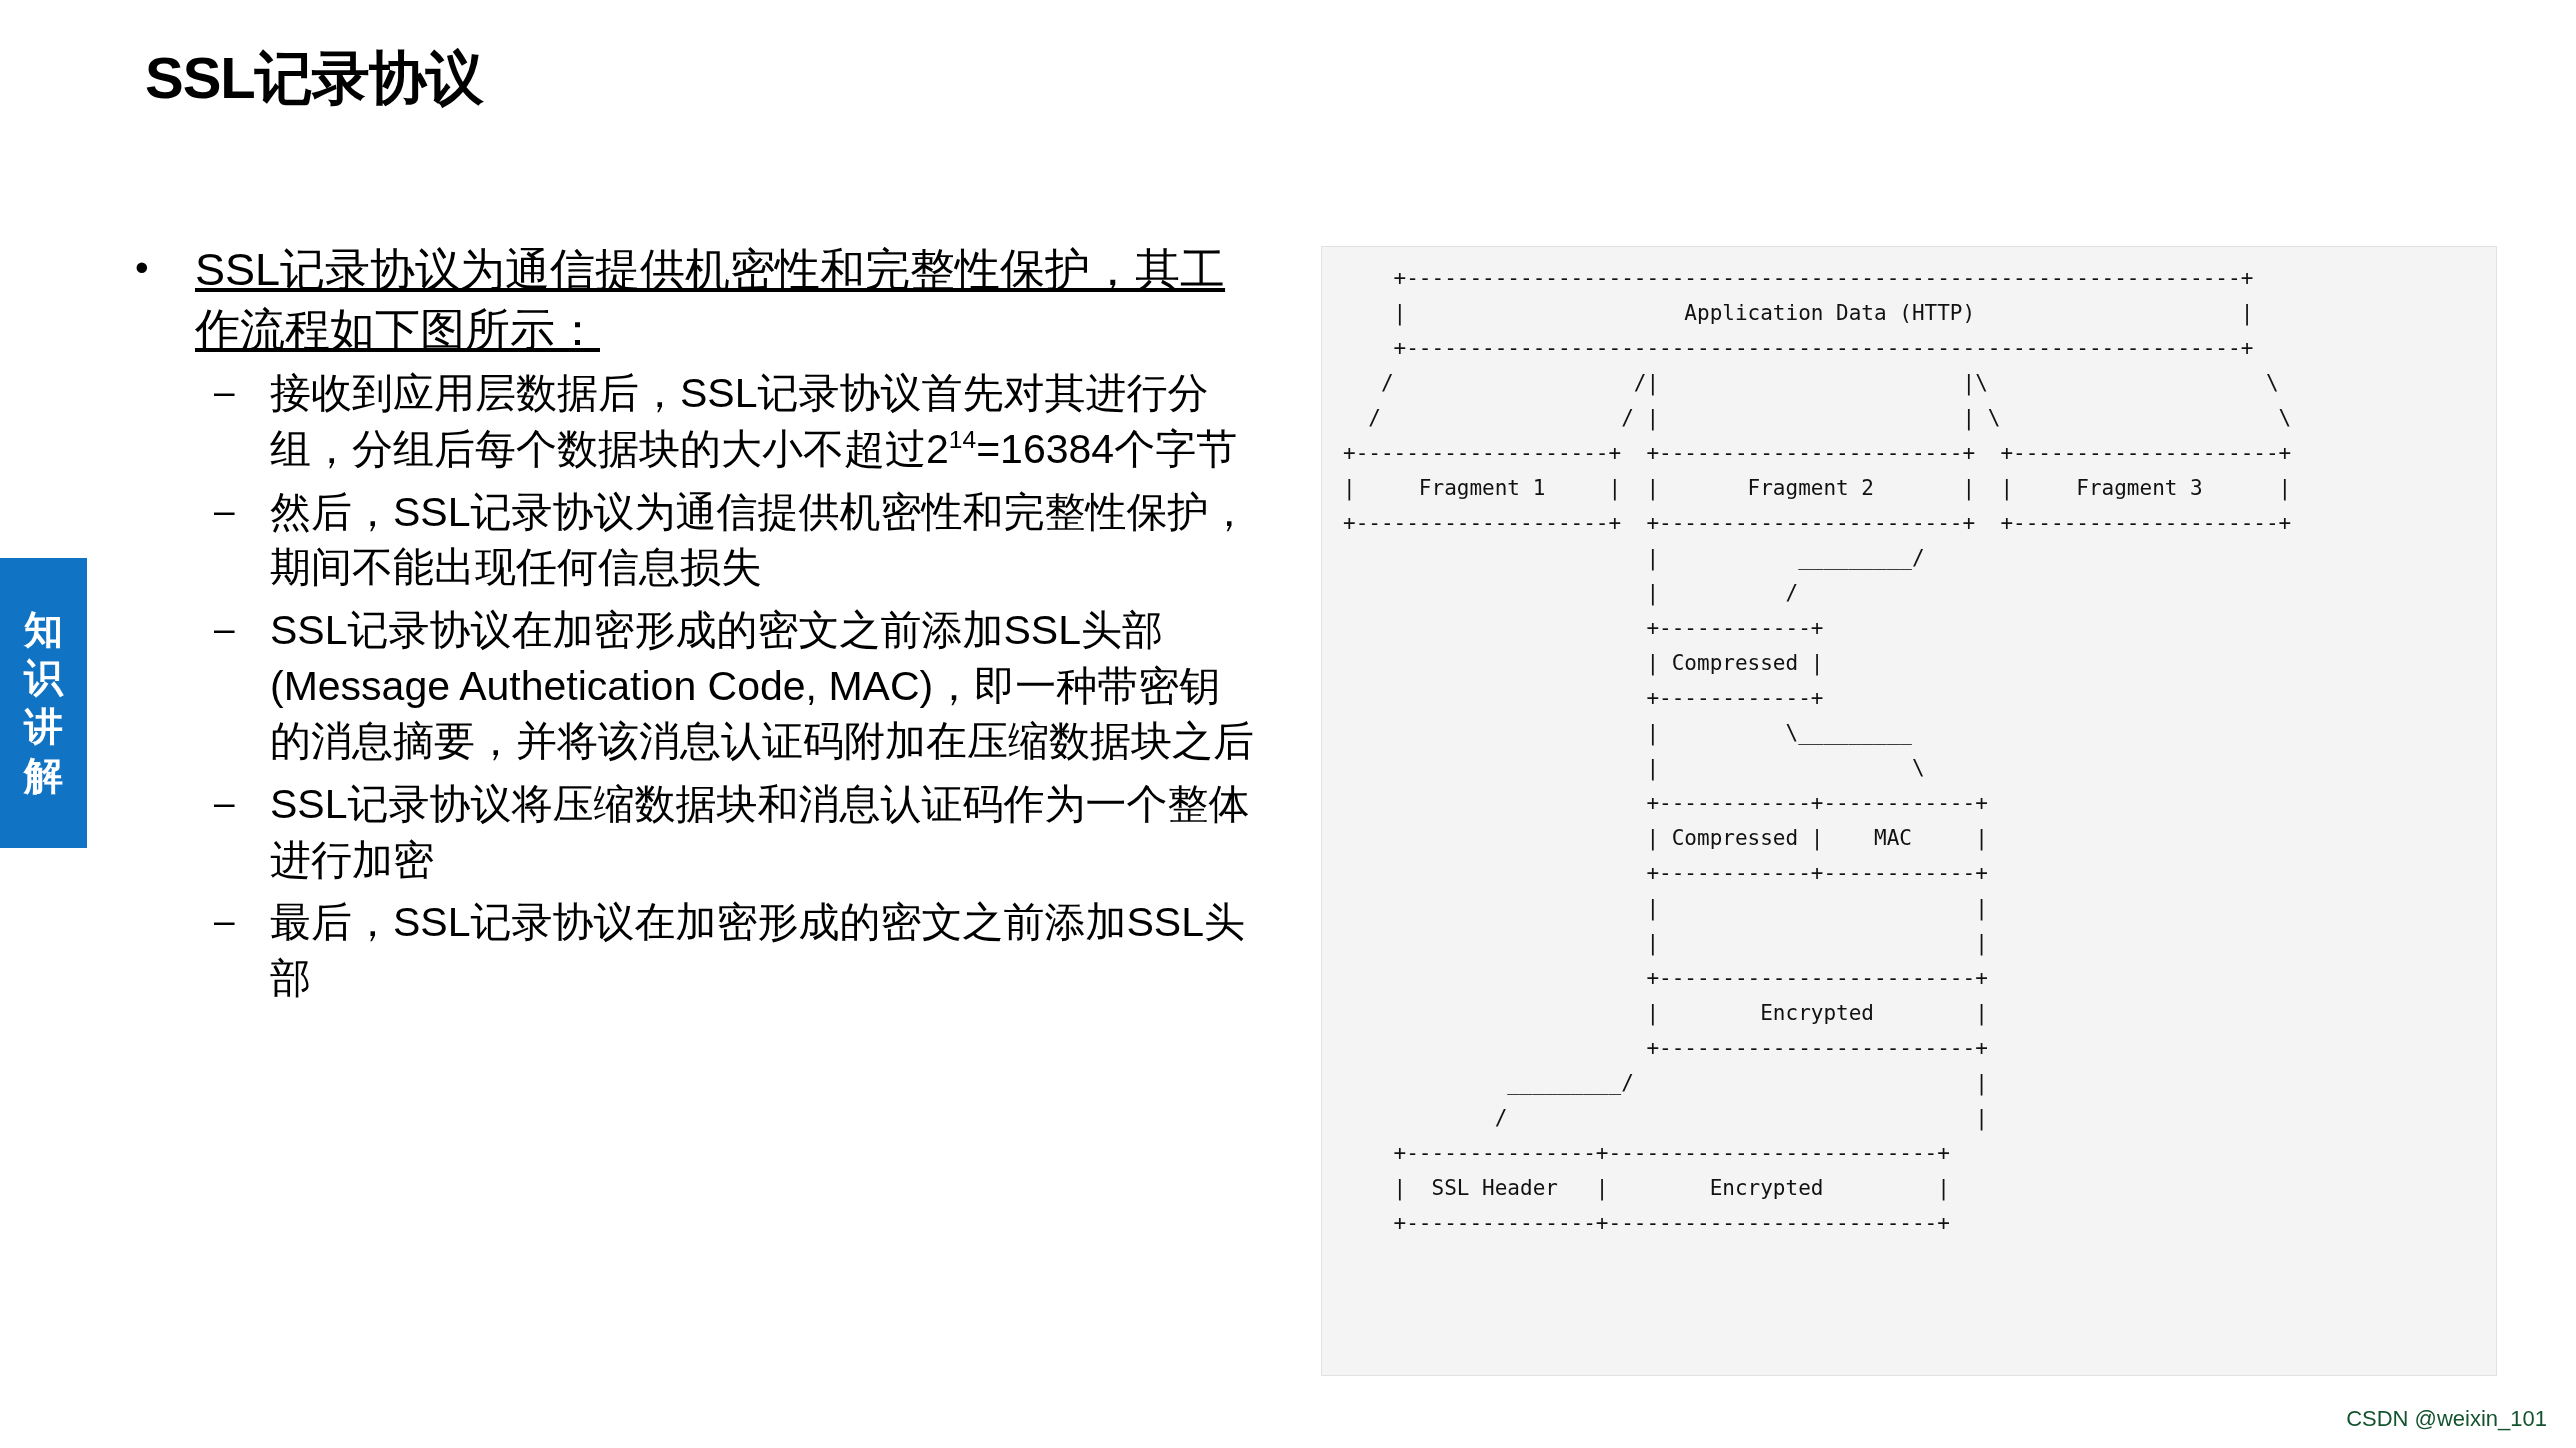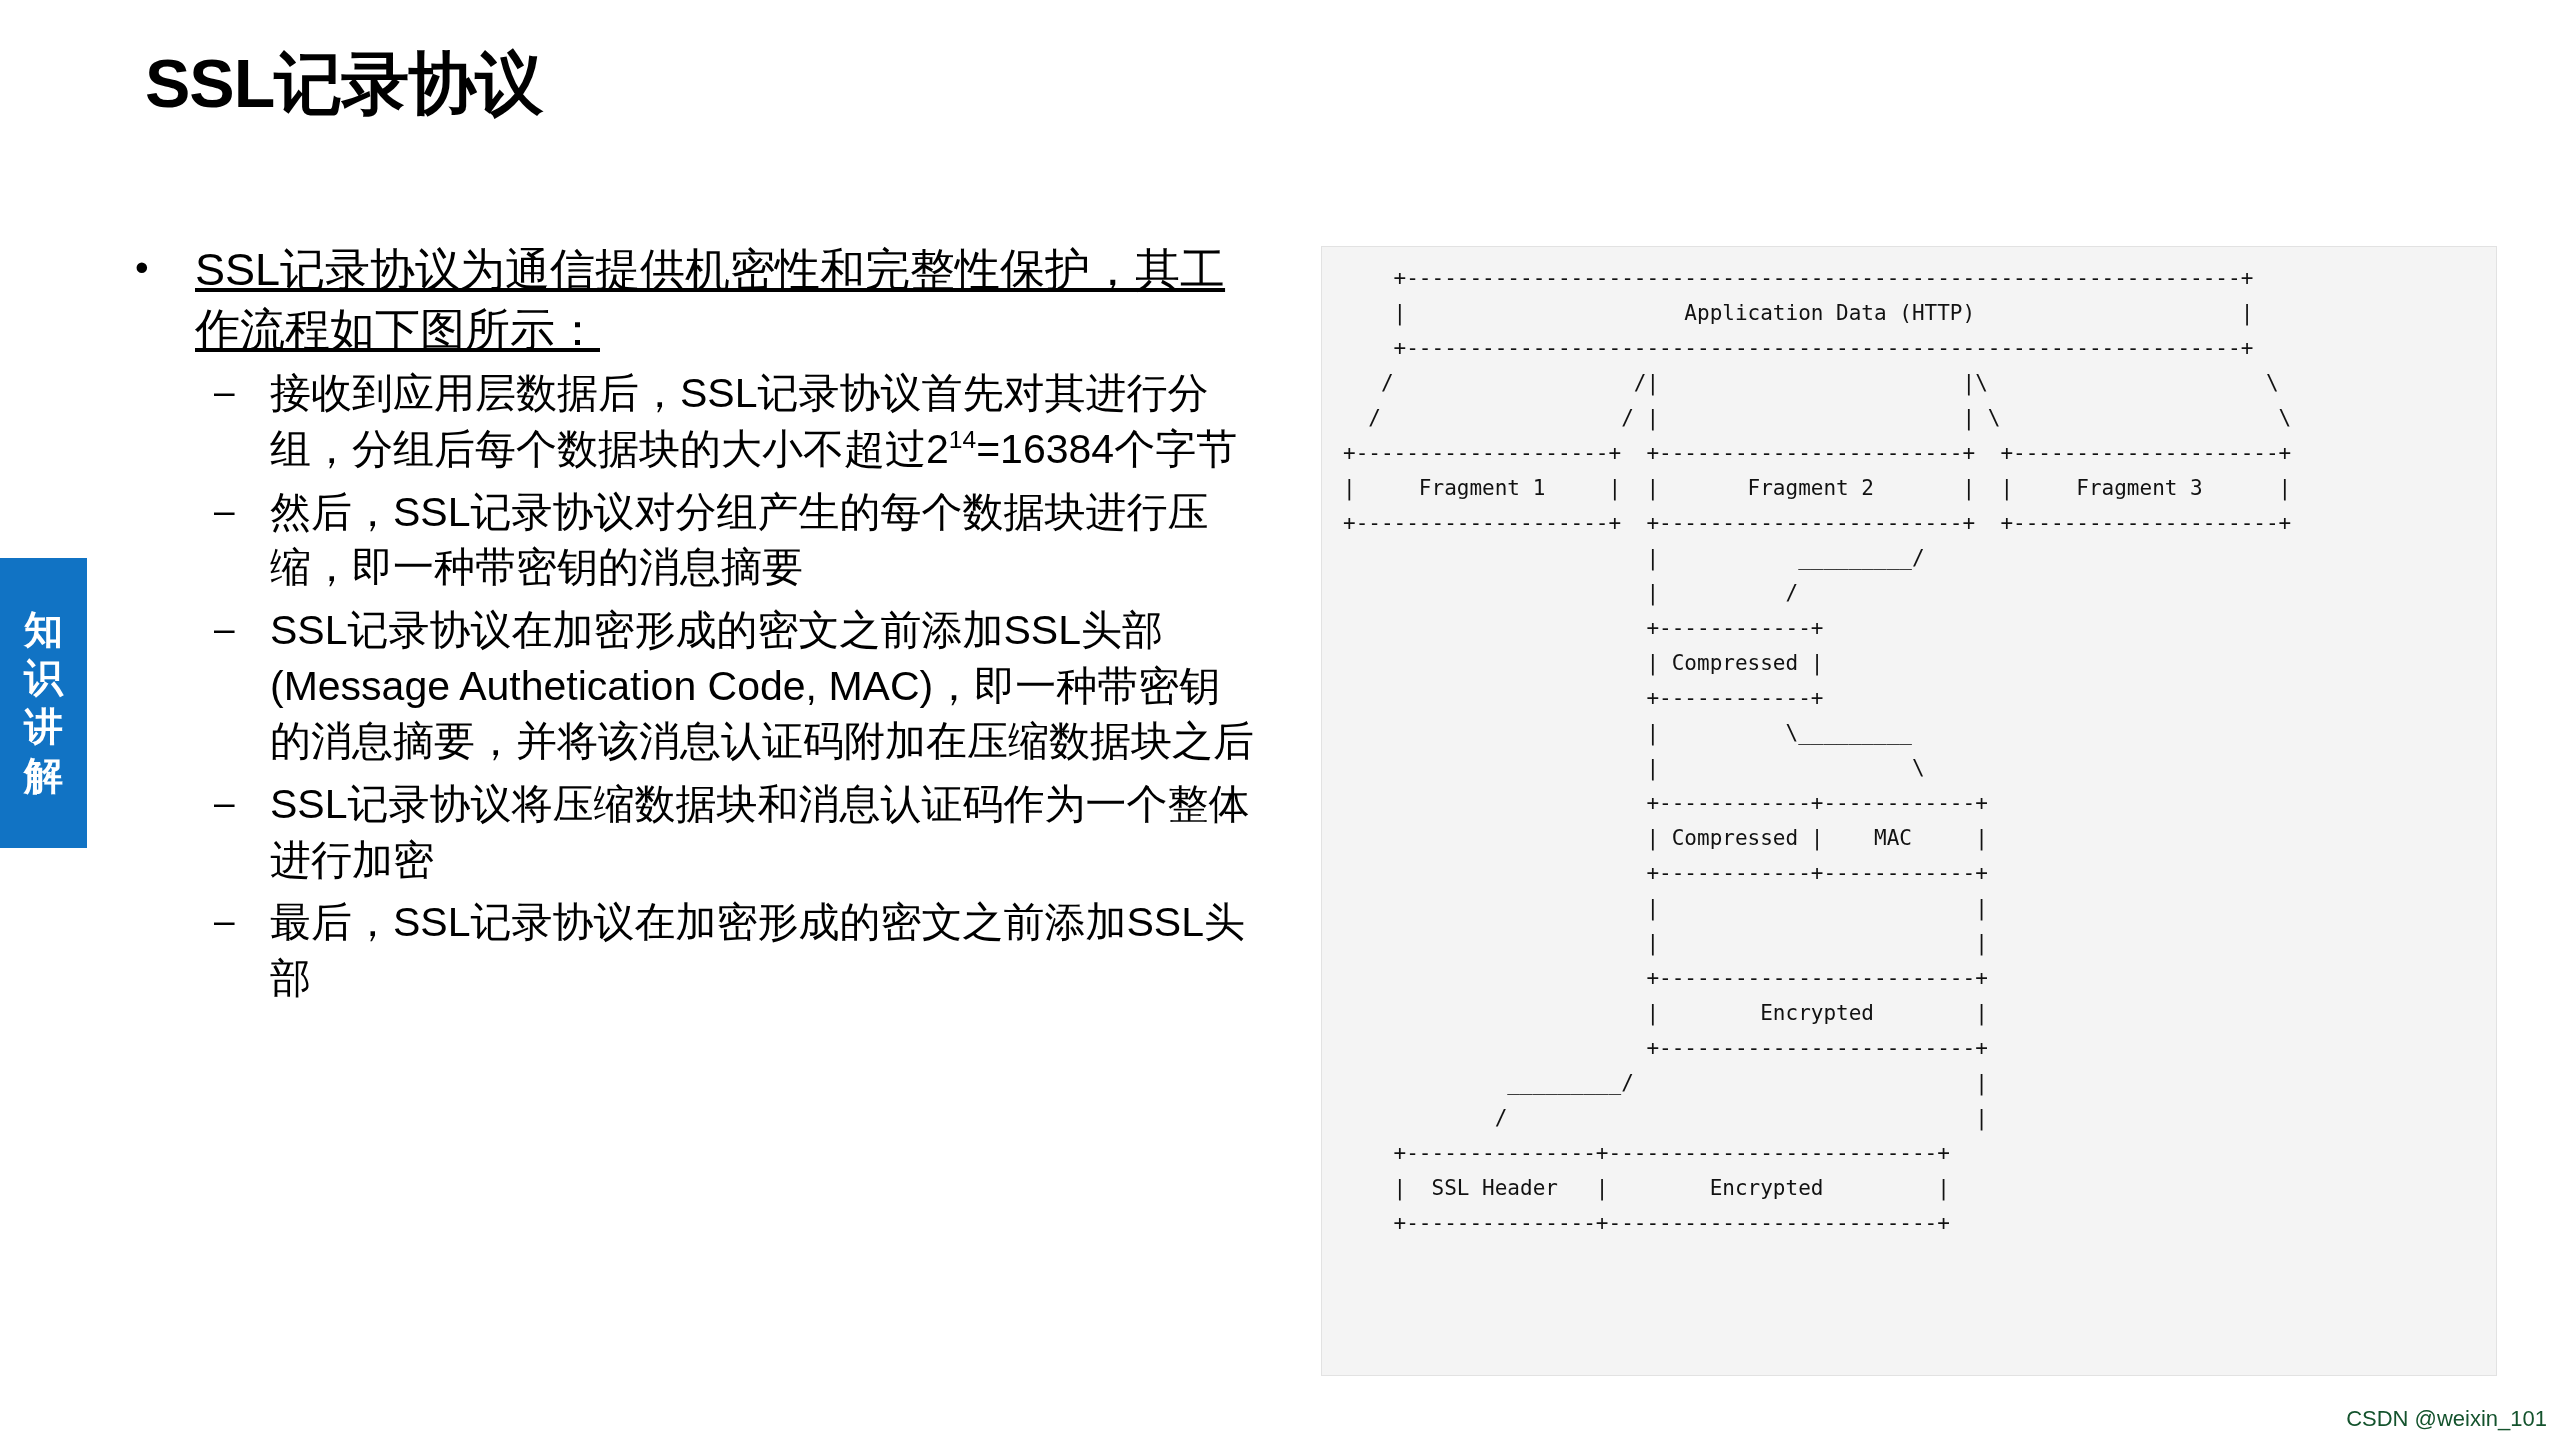--- a/index.html
+++ b/index.html
@@ -14,21 +14,21 @@
     overflow: hidden;
     font-family: "Liberation Sans", "DejaVu Sans", sans-serif;
     color: #000000;
   }
 
   
   #slide-title {
     position: absolute;
     left: 145px;
     top: 46px;
-    font-size: 68px;
+    font-size: 58px;
     font-weight: bold;
     letter-spacing: -1px;
     line-height: 1.1;
     color: #000000;
     white-space: nowrap;
   }
 
   
   #side-tab {
     position: absolute;
@@ -147,21 +147,21 @@
     <span class="btext">SSL记录协议为通信提供机密性和完整性保护，其工作流程如下图所示：</span>
   </div>
 
   <div class="bullet-l2">
     <span class="marker">–</span>
     <span class="btext"><span>接收到应用层数据后，SSL记录协议首先对其进行分组，分组后每个数据块的大小不超过2</span><sup>14</sup><span>=16384个字节</span></span>
   </div>
 
   <div class="bullet-l2">
     <span class="marker">–</span>
-    <span class="btext">然后，SSL记录协议对分组产生的每个数据块进行压缩，即一种带密钥的消息摘要</span>
+    <span class="btext">然后，SSL记录协议为通信提供机密性和完整性保护，期间不能出现任何信息损失</span>
   </div>
 
   <div class="bullet-l2">
     <span class="marker">–</span>
     <span class="btext">SSL记录协议在加密形成的密文之前添加SSL头部(Message Authetication Code, MAC)，即一种带密钥的消息摘要，并将该消息认证码附加在压缩数据块之后</span>
   </div>
 
   <div class="bullet-l2">
     <span class="marker">–</span>
     <span class="btext">SSL记录协议将压缩数据块和消息认证码作为一个整体进行加密</span>

